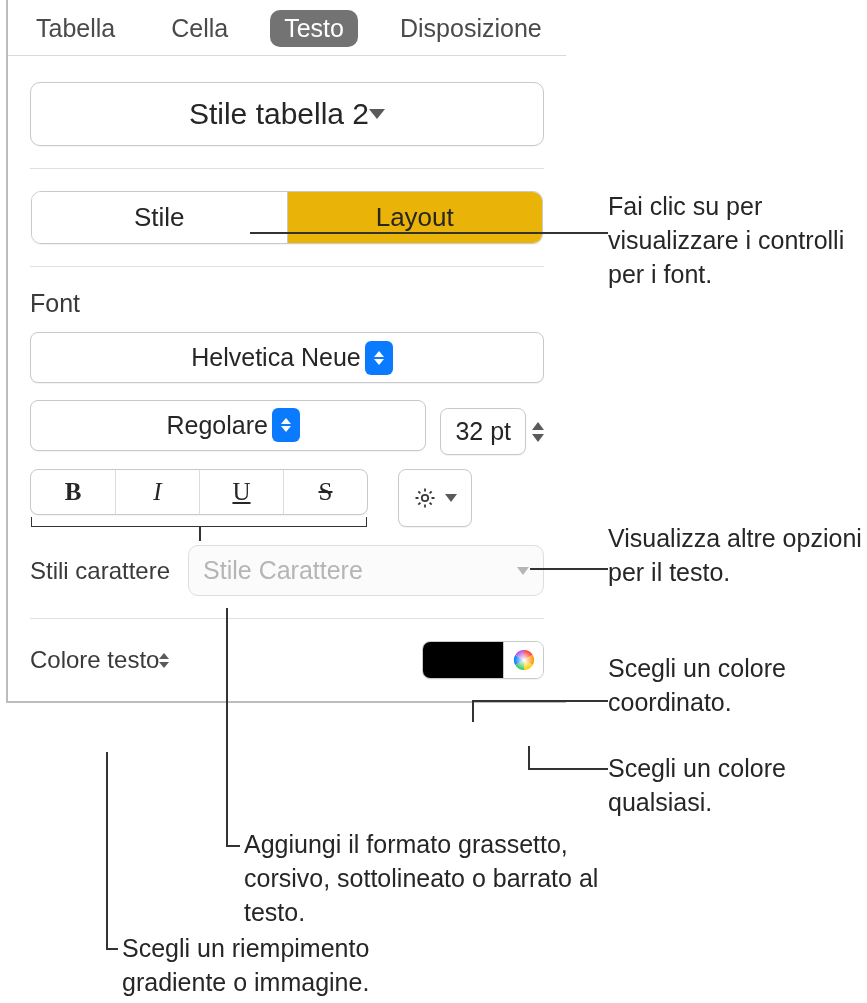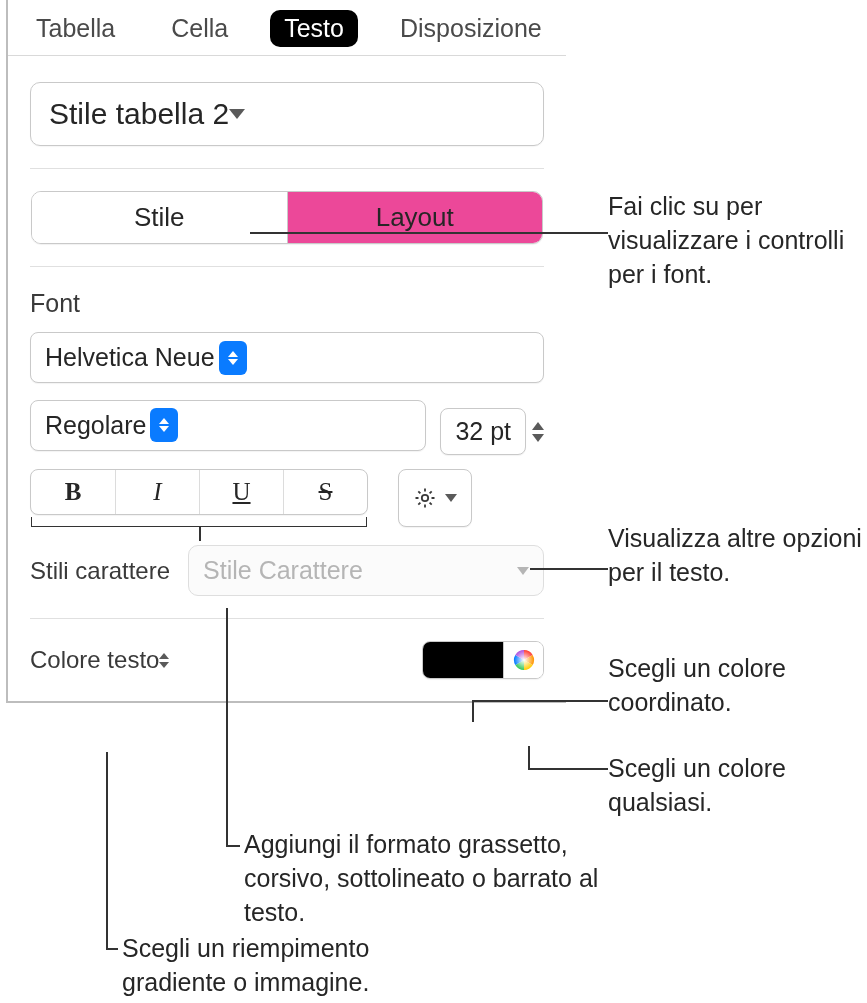--- a/index.html
+++ b/index.html
@@ -32,33 +32,33 @@
     font-size: 25px;
     color: #4a4a4a;
     padding: 4px 14px;
     border-radius: 10px;
     cursor: pointer;
   }
   .tabbar .sep {
     width: 1px; height: 28px; background: #d0d0d0;
   }
   .tabbar .tab.active {
-    background: #000000;
+    background: #737373;
     color: #fff;
     font-weight: 500;
   }
   .content { padding: 14px 22px 22px 22px; }
   .style-select {
     margin-top: 12px;
     border: 1px solid #c9c9c9;
     border-radius: 10px;
     padding: 14px 18px;
     display: flex;
     align-items: center;
-    justify-content: flex-start;
+    justify-content: center;
     font-size: 30px;
     box-shadow: 0 1px 1px rgba(0,0,0,0.04);
     cursor: pointer;
   }
   .chev-down {
     width: 0; height: 0;
     border-left: 8px solid transparent;
     border-right: 8px solid transparent;
     border-top: 10px solid #5a5a5a;
   }
@@ -69,32 +69,32 @@
     border-radius: 10px;
     overflow:hidden;
     width: 512px;
     margin: 0 auto;
     box-shadow: 0 1px 1px rgba(0,0,0,0.06);
   }
   .seg .seg-btn {
     flex:1; text-align:center;
     padding: 10px 0;
     font-size: 26px;
-    background: #ec4899;
+    background: #eab308;
     cursor:pointer;
   }
   .seg .seg-btn.active { background:#fff; font-weight:500; }
   .seg .seg-btn + .seg-btn { border-left:1px solid #c9c9c9; }
   .section-label {
     font-size: 25px;
     color: #3a3a3a;
     margin-bottom: 14px;
   }
   .popup {
-    display:flex; align-items:center; justify-content:flex-start;
+    display:flex; align-items:center; justify-content:center;
     border:1px solid #c9c9c9; border-radius:8px;
     background:#fff;
     box-shadow: 0 1px 1px rgba(0,0,0,0.05);
     padding: 0 0 0 14px;
     cursor:pointer;
   }
   .popup .label { font-size:25px; padding: 10px 0; }
   .popup .arrows {
     background:#0a7bff; color:#fff;
     border-radius:6px;

